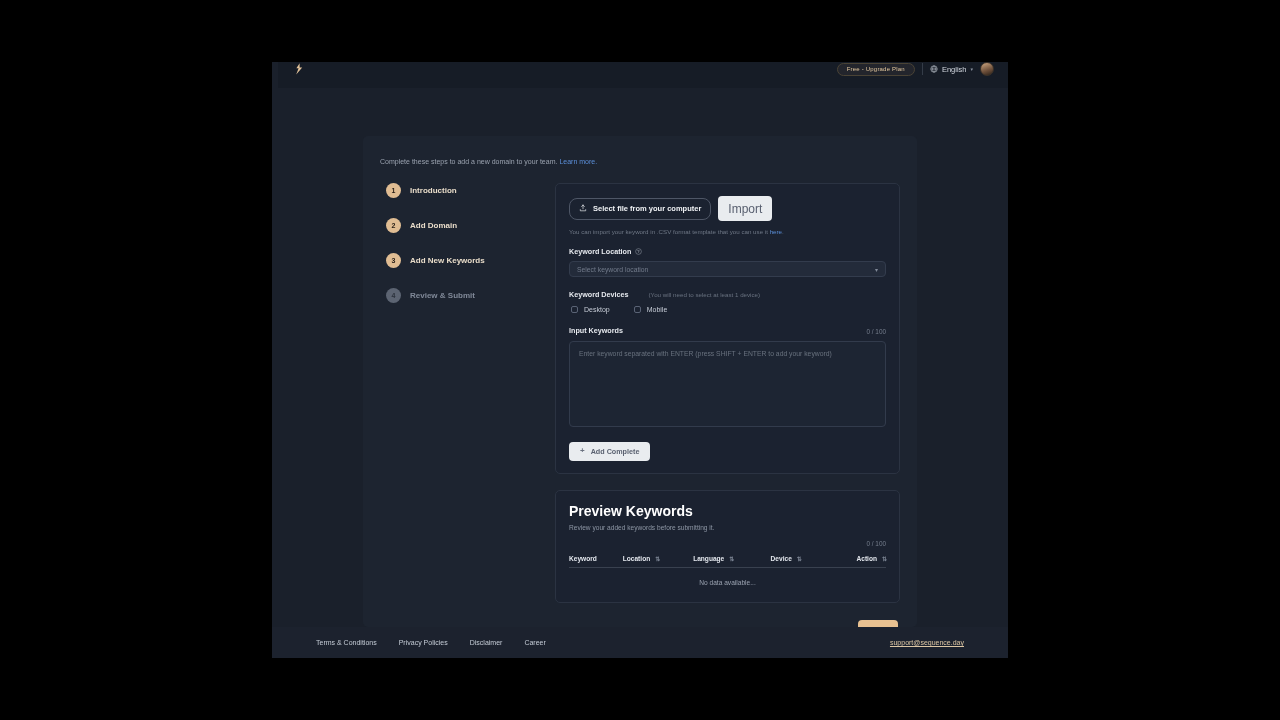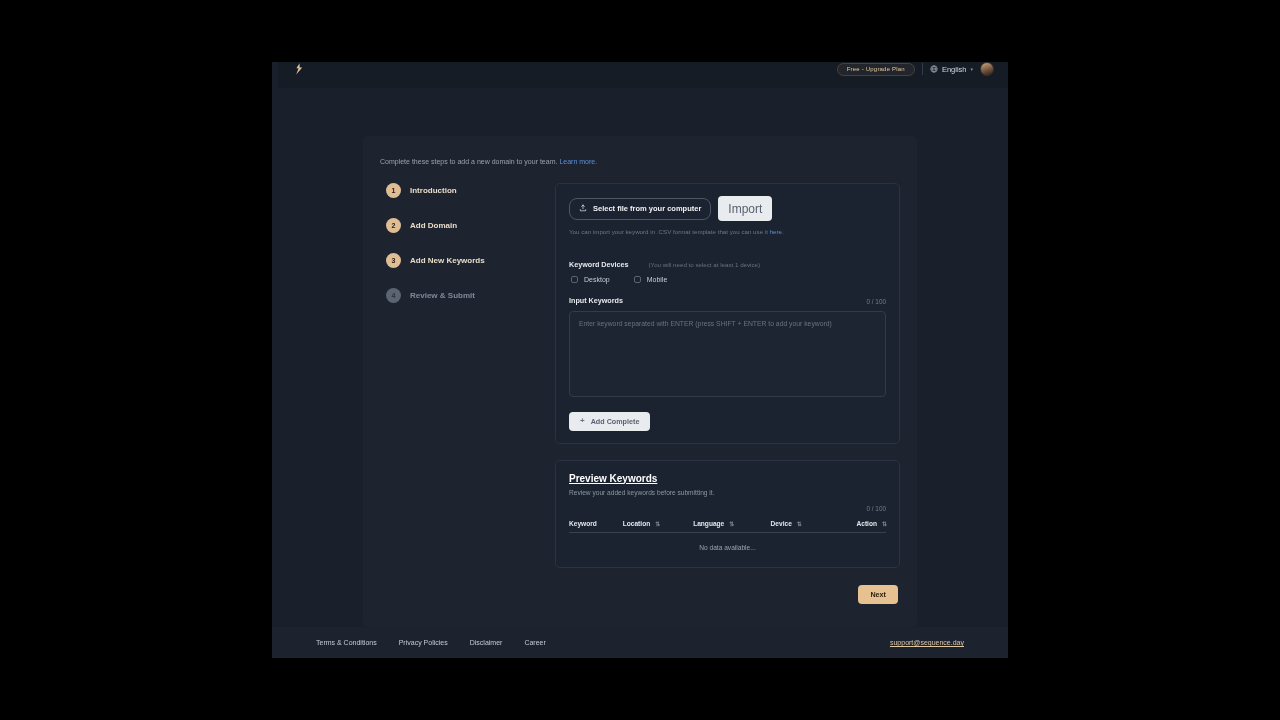--- a/index.html
+++ b/index.html
@@ -198,21 +198,21 @@
     display: inline-flex; align-items: center; gap: 6px;
     background: #e9ecef; color: #5a6170;
     font-size: 7.2px; font-weight: bold;
     border: none; border-radius: 4px;
     padding: 5px 11px;
     cursor: pointer;
   }
   .plus-ico { font-size: 8px; line-height: 1; color: #6b7embedded; color: #6b7280; }
 
   
-  .pv-title { color: #ffffff; font-size: 10px; font-weight: bold; text-decoration: underline; }
+  .pv-title { color: #ffffff; font-size: 14px; font-weight: bold; }
   .pv-sub { color: #8d96a4; font-size: 6.6px; margin-top: 5px; }
   .pv-count { text-align: right; color: #757e8d; font-size: 6.4px; margin-top: 9px; }
   table.pv-table { width: 100%; border-collapse: collapse; margin-top: 4px; }
   table.pv-table th {
     text-align: left;
     color: #e3e7ed; font-size: 6.6px; font-weight: bold;
     padding: 4px 0 5px 0;
     border-bottom: 1px solid #39414f;
     white-space: nowrap;
   }
@@ -331,20 +331,35 @@
                 <span>Select file from your computer</span>
               </button>
               <button class="btn-light">Import</button>
             </div>
 
             <div class="hint">
               <span>You can import your keyword in .CSV format template that you can use it </span><a href="#">here</a><span>.</span>
             </div>
 
             <div class="field-grid">
+              <div class="field">
+                <div class="field-label">
+                  <span>Keyword Location</span>
+                  <span class="help-ico">
+                    <svg width="7" height="7" viewBox="0 0 16 16">
+                      <circle cx="8" cy="8" r="6.6" fill="none" stroke="#bcc3cd" stroke-width="1.2"></circle>
+                      <text x="8" y="11.4" font-size="9" fill="#bcc3cd" text-anchor="middle" font-family="Liberation Sans, sans-serif">?</text>
+                    </svg>
+                  </span>
+                </div>
+                <div class="select-box">
+                  <span class="select-ph">Select keyword location</span>
+                  <span class="select-caret">▾</span>
+                </div>
+              </div>
 
             </div>
 
             <div class="devices-label-row">
               <span class="devices-label">Keyword Devices</span>
               <span class="devices-note">(You will need to select at least 1 device)</span>
             </div>
             <div class="checkbox-row">
               <label class="cb-item">
                 <span class="cb-box"></span>

